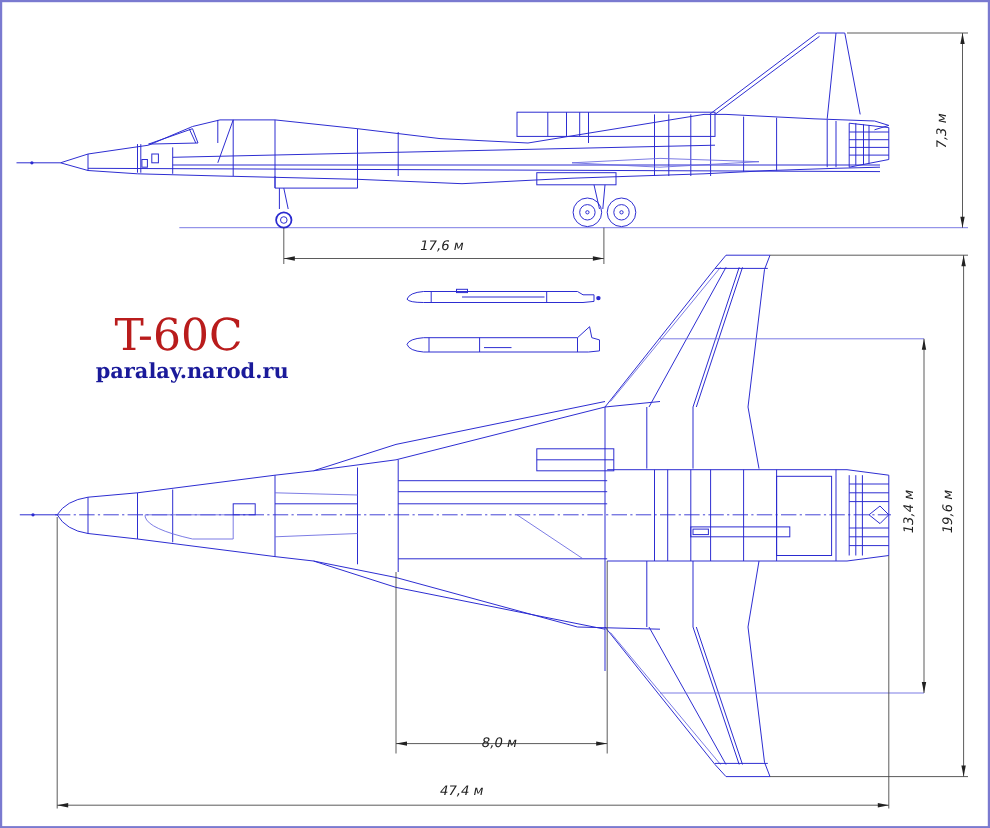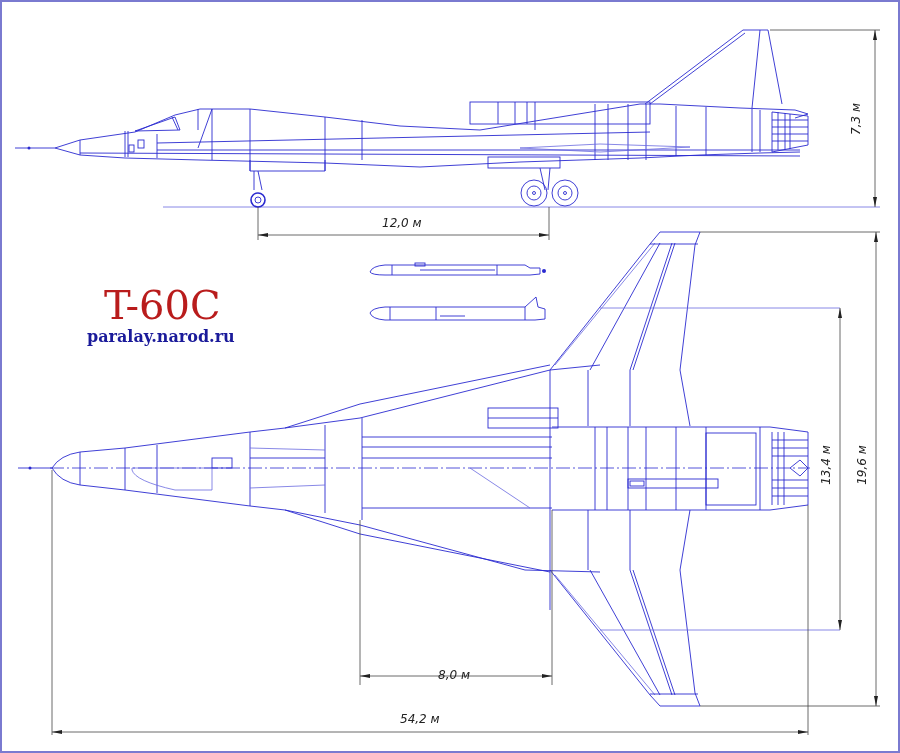--- a/index.html
+++ b/index.html
@@ -10,21 +10,21 @@
   .lnl { stroke: #6a6ae0; stroke-width: 0.8; fill: none; }
   .dim { stroke: #444; stroke-width: 0.8; fill: none; }
   .ctr { stroke: #2a2ad0; stroke-width: 0.8; fill: none; stroke-dasharray: 14 3 2 3; }
   .title {
     position: absolute; left: 104px; top: 282px;
     font-family: "DejaVu Serif", serif; font-weight: normal; font-size: 40px;
     color: #b91c1c; letter-spacing: 0px;
   }
   .site {
     position: absolute; left: 87px; top: 327px;
-    font-family: "DejaVu Serif", serif; font-weight: bold; font-size: 16px;
+    font-family: "DejaVu Serif", serif; font-weight: bold; font-size: 19px;
     color: #1a1a9a;
   }
   .dimtxt {
     position: absolute; font-family: "DejaVu Sans", sans-serif; font-style: italic;
     font-size: 12px; color: #222; white-space: nowrap; transform-origin: center center;
   }
   .vert { transform: rotate(-90deg); }
 </style>
 </head>
 <body>
@@ -259,18 +259,18 @@
       <line class="dim" x1="876" y1="232" x2="876" y2="706"></line>
       <path d="M876 232 L874 242 L878 242 Z" fill="#222"></path>
       <path d="M876 706 L874 696 L878 696 Z" fill="#222"></path>
     </g>
   </g>
 </svg>
 
 <div class="title">T-60C</div>
 <div class="site">paralay.narod.ru</div>
 
-<div class="dimtxt" style="left:382px; top:216px;">12,0 м</div>
+<div class="dimtxt" style="left:382px; top:216px;">17,6 м</div>
 <div class="dimtxt vert" style="left:840px; top:112px;">7,3 м</div>
 <div class="dimtxt vert" style="left:806px; top:458px;">13,4 м</div>
 <div class="dimtxt vert" style="left:842px; top:458px;">19,6 м</div>
 <div class="dimtxt" style="left:438px; top:656px;margin-top:12px;">8,0 м</div>
-<div class="dimtxt" style="left:400px; top:712px;">54,2 м</div>
+<div class="dimtxt" style="left:400px; top:712px;">47,4 м</div>
 
 </body></html>

